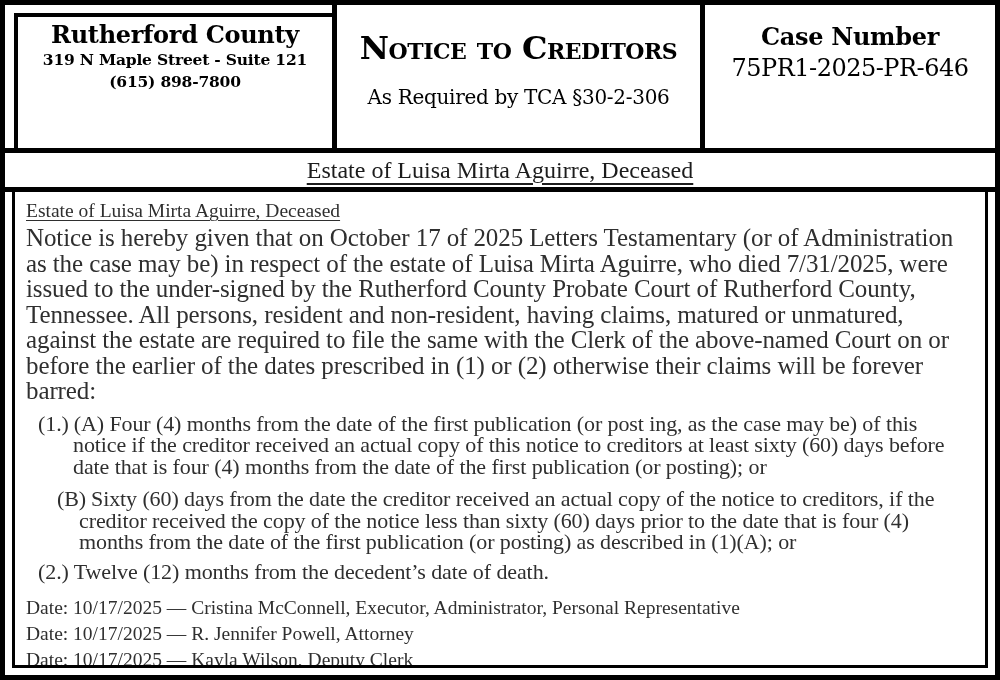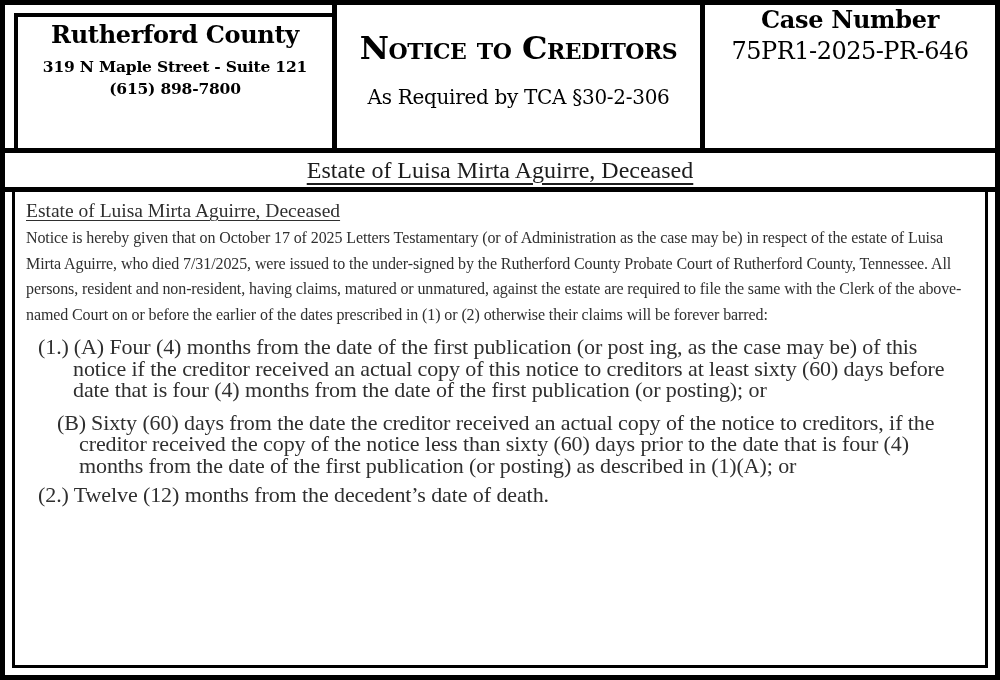--- a/index.html
+++ b/index.html
@@ -19,39 +19,39 @@
   
   .header { flex: 0 0 148px; display: flex; border-bottom: 5px solid #000; }
 
   .cell-court { width: 332px; border-right: 5px solid #000; padding: 8px 0 0 9px; }
   .court-box {
     border-left: 4px solid #000; border-top: 4px solid #000;
     height: 100%; text-align: center; padding-top: 5px;
     font-family: "DejaVu Serif", serif;
   }
   .court-name { font-size: 24px; font-weight: bold; line-height: 1.12; letter-spacing: -0.3px; }
-  .court-address { margin-top: 7px; font-size: 15.5px; line-height: 1.42; font-weight: bold; letter-spacing: -0.2px; }
+  .court-address { font-size: 15.5px; line-height: 1.42; font-weight: bold; letter-spacing: -0.2px; }
 
   .cell-notice {
     flex: 1; display: flex; flex-direction: column;
     align-items: center; justify-content: center; text-align: center;
     padding-bottom: 12px;
   }
   .notice-title {
     font-family: "DejaVu Serif", serif;
     font-variant: small-caps;
     font-weight: bold;
     font-size: 32px; line-height: 1.05; letter-spacing: -0.5px;
     white-space: nowrap;
   }
   .notice-subtitle { font-family: "DejaVu Serif", serif; font-size: 20px; margin-top: 19px; letter-spacing: -0.3px; }
 
   .cell-case {
     width: 295px; border-left: 5px solid #000;
-    text-align: center; 
+    text-align: center; padding-top: 17px;
     font-family: "DejaVu Serif", serif;
   }
   .case-label { font-size: 24px; font-weight: bold; letter-spacing: -0.3px; }
   .case-number { font-size: 24px; margin-top: 3px; letter-spacing: -0.5px; }
 
   
   .title-band {
     flex: 0 0 39px; border-bottom: 5px solid #000;
     display: flex; align-items: center; justify-content: center;
   }
@@ -71,21 +71,21 @@
     color: #2f2f2f;
     overflow: hidden;
   }
   .body-heading-line { line-height: 26px; }
   .body-heading {
     font-size: 19.5px;
     text-decoration: underline;
     text-underline-offset: 3px;
     text-decoration-thickness: 1.2px;
   }
-  .body-paragraph { font-size: 16px; line-height: 25.5px; letter-spacing: -0.1px; }
+  .body-paragraph { font-size: 25px; line-height: 25.5px; letter-spacing: -0.1px; }
 
   .notice-item { font-size: 22px; line-height: 21.5px; letter-spacing: -0.1px; }
   .item-label { margin-right: 5px; }
   .item-1 { margin-top: 9px;  margin-left: 47px; text-indent: -35px; }
   .item-B { margin-top: 11px; margin-left: 53px; text-indent: -22px; }
   .item-2 { margin-top: 8px; margin-left: 12px; }
 
   .signatures { margin-top: 13px; }
   .signature-line { font-size: 19.5px; line-height: 26px; }
 </style>
@@ -131,16 +131,21 @@
     </div>
 
     <p class="body-paragraph">Notice is hereby given that on October 17 of 2025 Letters Testamentary (or of Administration as the case may be) in respect of the estate of Luisa Mirta Aguirre, who died 7/31/2025, were issued to the under-signed by the Rutherford County Probate Court of Rutherford County, Tennessee. All persons, resident and non-resident, having claims, matured or unmatured, against the estate are required to file the same with the Clerk of the above-named Court on or before the earlier of the dates prescribed in (1) or (2) otherwise their claims will be forever barred:</p>
 
     <p class="notice-item item-1"><span class="item-label">(1.)</span><span>(A) Four (4) months from the date of the first publication (or post ing, as the case may be) of this notice if the creditor received an actual copy of this notice to creditors at least sixty (60) days before date that is four (4) months from the date of the first publication (or posting); or</span></p>
 
     <p class="notice-item item-B"><span class="item-label">(B)</span><span>Sixty (60) days from the date the creditor received an actual copy of the notice to creditors, if the creditor received the copy of the notice less than sixty (60) days prior to the date that is four (4) months from the date of the first publication (or posting) as described in (1)(A); or</span></p>
 
     <p class="notice-item item-2"><span class="item-label">(2.)</span><span>Twelve (12) months from the decedent’s date of death.</span></p>
 
+    <div class="signatures">
+      <p class="signature-line">Date: 10/17/2025 — Cristina McConnell, Executor, Administrator, Personal Representative</p>
+      <p class="signature-line">Date: 10/17/2025 — R. Jennifer Powell, Attorney</p>
+      <p class="signature-line">Date: 10/17/2025 — Kayla Wilson, Deputy Clerk</p>
+    </div>
 
   </div>
 
 </div>
 
 </body></html>

